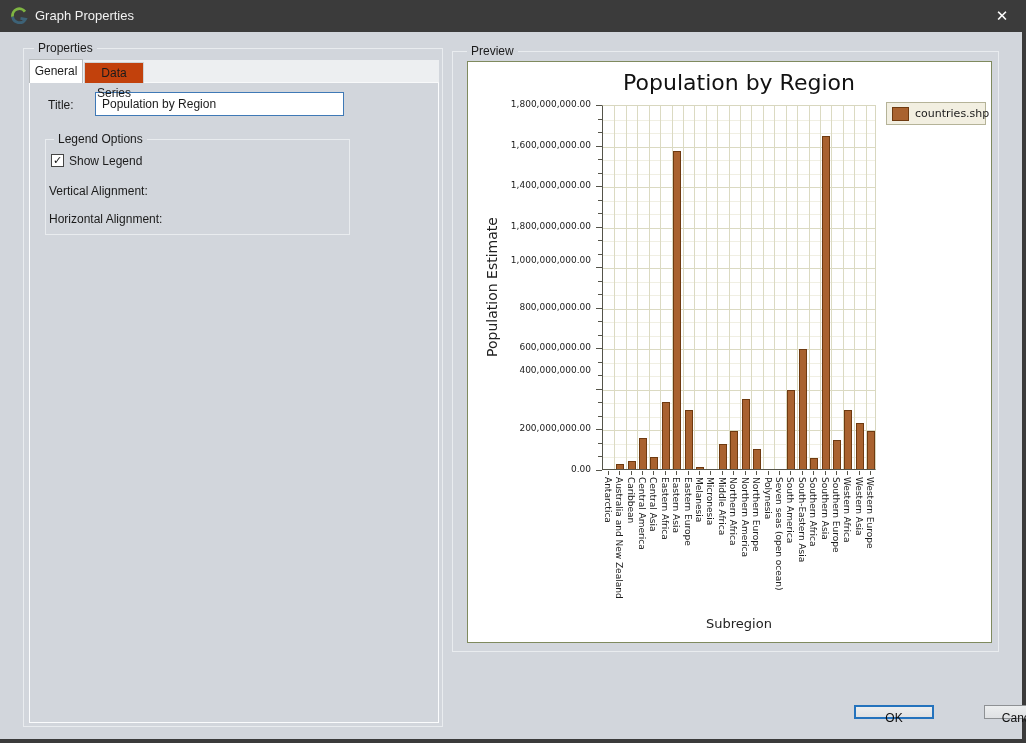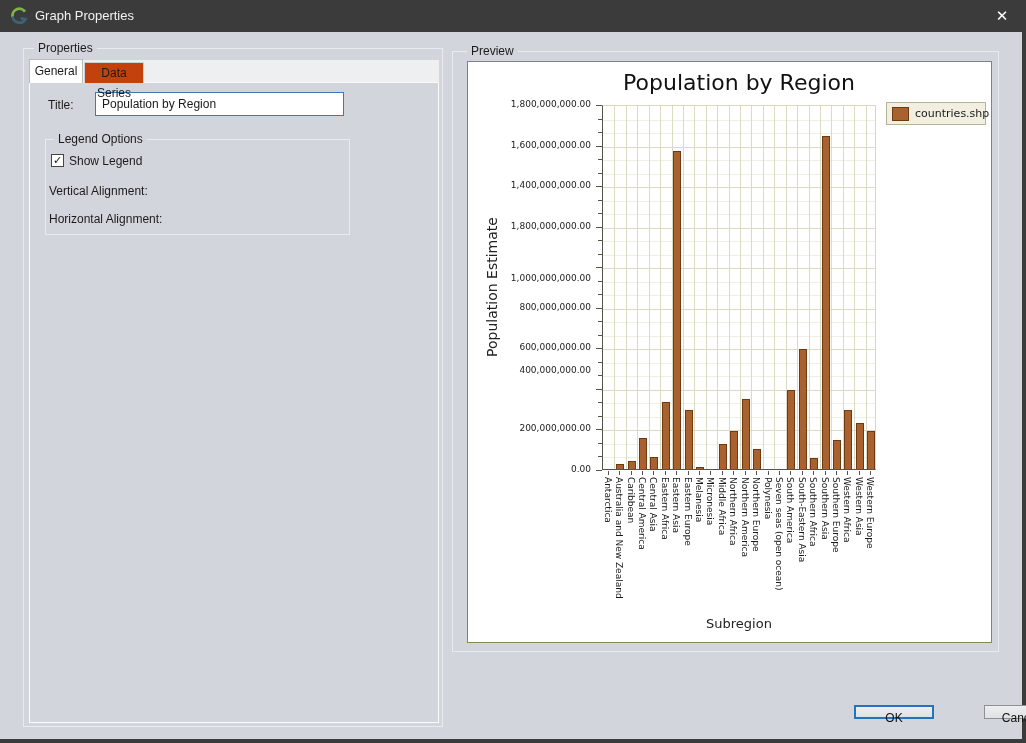--- a/index.html
+++ b/index.html
@@ -186,21 +186,21 @@
           <div class="ylab" style="top: 402px; right: 400px;">0.00</div>
           <div class="ytick" style="left: 128px; width: 6px; top: 367.444px;"></div>
           <div class="ylab" style="top: 361.444px; right: 400px;">200,000,000.00</div>
           <div class="ytick" style="left: 128px; width: 6px; top: 326.889px;"></div>
           <div class="ylab" style="top: 303px; right: 400px;">400,000,000.00</div>
           <div class="ytick" style="left: 128px; width: 6px; top: 286.333px;"></div>
           <div class="ylab" style="top: 280.333px; right: 400px;">600,000,000.00</div>
           <div class="ytick" style="left: 128px; width: 6px; top: 245.778px;"></div>
           <div class="ylab" style="top: 239.778px; right: 400px;">800,000,000.00</div>
           <div class="ytick" style="left: 128px; width: 6px; top: 205.222px;"></div>
-          <div class="ylab" style="top: 211px; right: 400px; text-align: center;">1,000,000,000.00</div>
+          <div class="ylab" style="top: 193px; right: 400px; text-align: center;">1,000,000,000.00</div>
           <div class="ytick" style="left: 128px; width: 6px; top: 164.667px;"></div>
           <div class="ylab" style="top: 158.667px; right: 400px;">1,800,000,000.00</div>
           <div class="ytick" style="left: 128px; width: 6px; top: 124.111px;"></div>
           <div class="ylab" style="top: 118.111px; right: 400px;">1,400,000,000.00</div>
           <div class="ytick" style="left: 128px; width: 6px; top: 83.5556px;"></div>
           <div class="ylab" style="top: 77.5556px; right: 400px;">1,600,000,000.00</div>
           <div class="ytick" style="left: 128px; width: 6px; top: 43px;"></div>
           <div class="ylab" style="top: 37px; right: 400px;">1,800,000,000.00</div>
           <div class="ytick" style="left: 130px; width: 4px; top: 394.481px;"></div>
           <div class="ytick" style="left: 130px; width: 4px; top: 380.963px;"></div>

